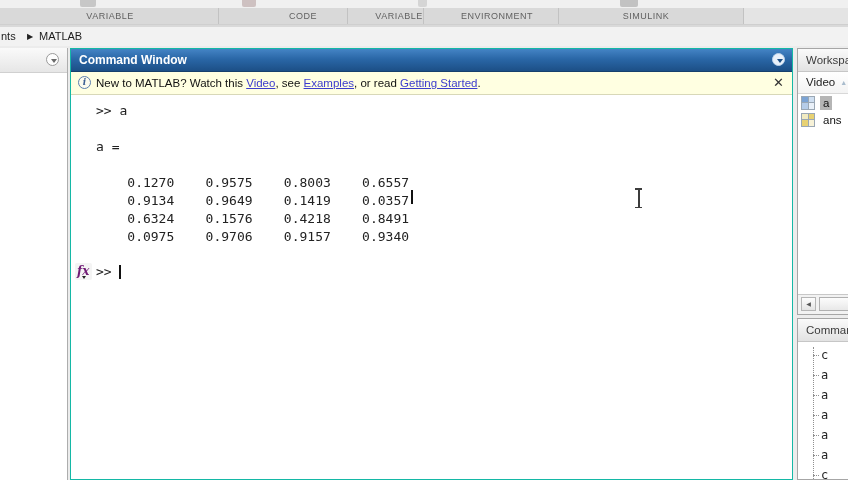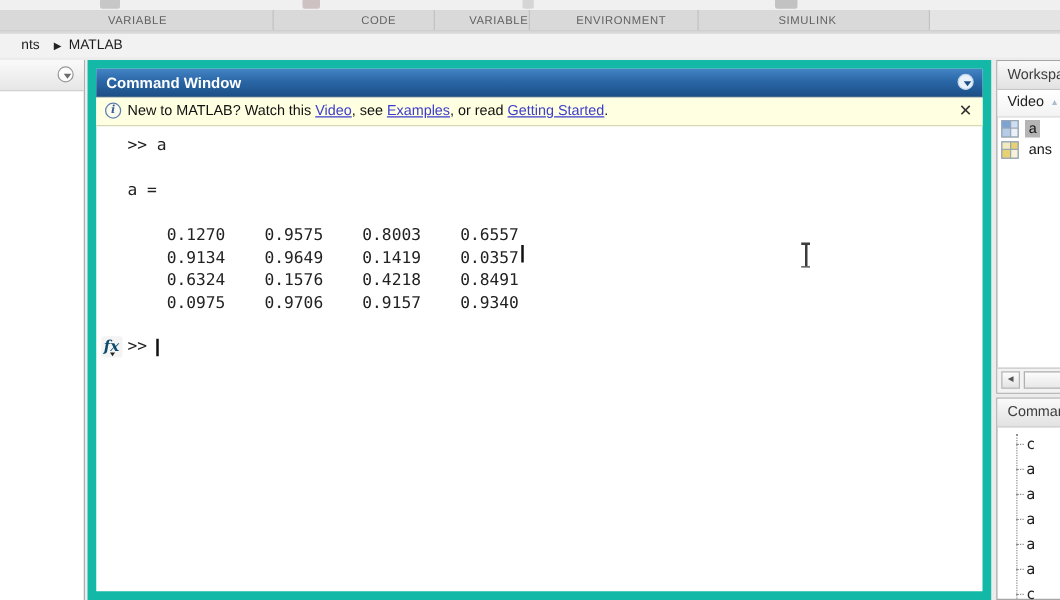--- a/index.html
+++ b/index.html
@@ -10,36 +10,36 @@
   .ribbon-labels{position:absolute;left:0;top:8px;width:848px;height:28px;background:#d9d9d9;}
   .ribbon-labels .lighter{position:absolute;left:743px;top:0;width:105px;height:16px;background:#e4e4e4;}
   .ribbon-label{position:absolute;top:0;height:16px;line-height:16px;transform:translateX(-50%);
       font-size:9px;letter-spacing:.5px;color:#616161;}
   .ribbon-sep{position:absolute;top:8px;width:1px;height:16px;background:#c2c2c2;}
   .ribbon-frag{position:absolute;top:0;height:7px;border-radius:0 0 2px 2px;opacity:.55;}
   .ribbon-bottom{position:absolute;left:0;top:24px;width:848px;height:1px;background:#cfcfcf;}
   
   .breadcrumb{position:absolute;left:0;top:27px;width:848px;height:19px;background:#f2f2f2;
       font-size:11px;color:#1c1c1c;line-height:19px;}
-  .breadcrumb .crumb{position:absolute;top:0;padding-left:16px;}
+  .breadcrumb .crumb{position:absolute;top:0;}
   .bc-sep{font-size:8px;color:#222;}
   
   .left-panel{position:absolute;left:0;top:48px;width:67px;height:432px;background:#fff;
       border-right:1px solid #adadad;}
   .left-panel-header{height:24px;background:linear-gradient(#fafafa,#e6e6e6);
       border-bottom:1px solid #d0d0d0;position:relative;}
   
   .circle-menu{position:absolute;width:13px;height:13px;border-radius:50%;box-sizing:border-box;}
   .circle-menu .tri{position:absolute;left:3.5px;top:5px;width:0;height:0;
       border-left:3px solid transparent;border-right:3px solid transparent;}
   .left-panel .circle-menu{right:8px;top:5px;border:1px solid #9a9a9a;background:#fdfdfd;}
   .left-panel .circle-menu .tri{border-top:4px solid #6b6b6b;}
   
   .cw{position:absolute;left:70px;top:48px;width:723px;height:432px;background:#fff;
-      border:7px solid #14b8a6;box-sizing:border-box;}
+      border:1px solid #14b8a6;box-sizing:border-box;}
   .cw-title{height:22px;background:linear-gradient(#4484c5,#2a67a7 45%,#1c4f86);
       border-bottom:1px solid #16406c;position:relative;}
   .cw-title .t{position:absolute;left:8px;top:0;line-height:22px;font-size:12px;
       font-weight:bold;color:#fff;}
   .cw-title .circle-menu{right:7px;top:4px;border:1px solid #bdd4ec;background:#e9f1fa;}
   .cw-title .circle-menu .tri{border-top:4px solid #1c4f86;}
   .cw-notif{height:22px;background:#ffffe1;border-bottom:1px solid #d8d8b8;position:relative;
       font-size:11.5px;color:#111;line-height:22px;}
   .cw-notif .msg{position:absolute;left:25px;top:0;white-space:nowrap;}
   .cw-notif a{color:#3c3ccd;text-decoration:underline;cursor:pointer;}
@@ -50,21 +50,21 @@
       cursor:pointer;}
   .cw-body{position:relative;height:387px;overflow:hidden;}
   .console{margin:0;padding:7px 0 0 25px;font:13px/18px "DejaVu Sans Mono",monospace;
       color:#222;}
   .prompt-line{position:absolute;left:0;top:168px;height:18px;width:100%;
       font:13px/18px "DejaVu Sans Mono",monospace;color:#222;}
   .prompt-line .p{position:absolute;left:25px;top:0;}
   .fx-btn{position:absolute;left:4px;top:0;width:17px;height:17px;background:#f4f4f4;
       border-radius:2px;}
   .fx-btn .fx-text{position:absolute;left:2px;top:0;font:italic bold 12px/16px "DejaVu Serif",serif;
-      color:#0c4a6e;}
+      color:#701a75;}
   .fx-btn .fx-arrow{position:absolute;left:7px;top:13px;width:0;height:0;
       border-left:2.5px solid transparent;border-right:2.5px solid transparent;
       border-top:3px solid #222;}
   .caret{position:absolute;width:1.5px;background:#111;}
   .caret.prompt-caret{left:48px;top:2px;height:14px;}
   .caret.matrix-caret{left:340px;top:95px;height:14px;}
   
   .ibeam{position:absolute;left:563px;top:93px;width:9px;height:20px;}
   .ibeam div{position:absolute;background:#3c3c3c;}
   .ibeam .stem{left:4px;top:1px;width:1.5px;height:18px;}

